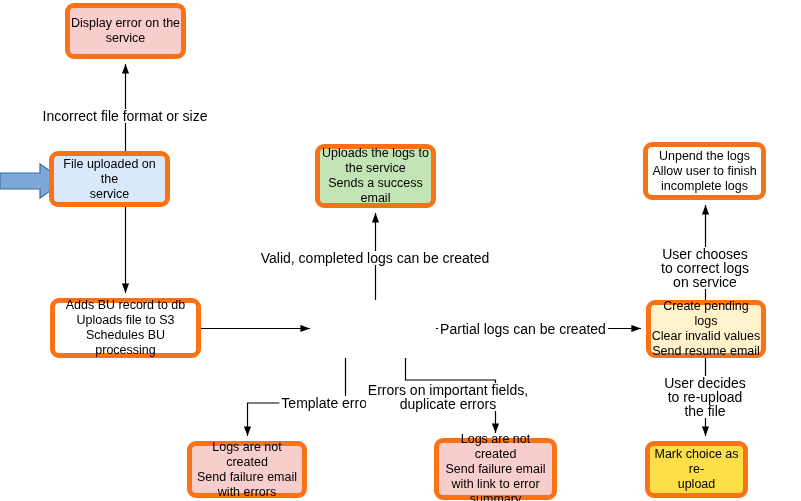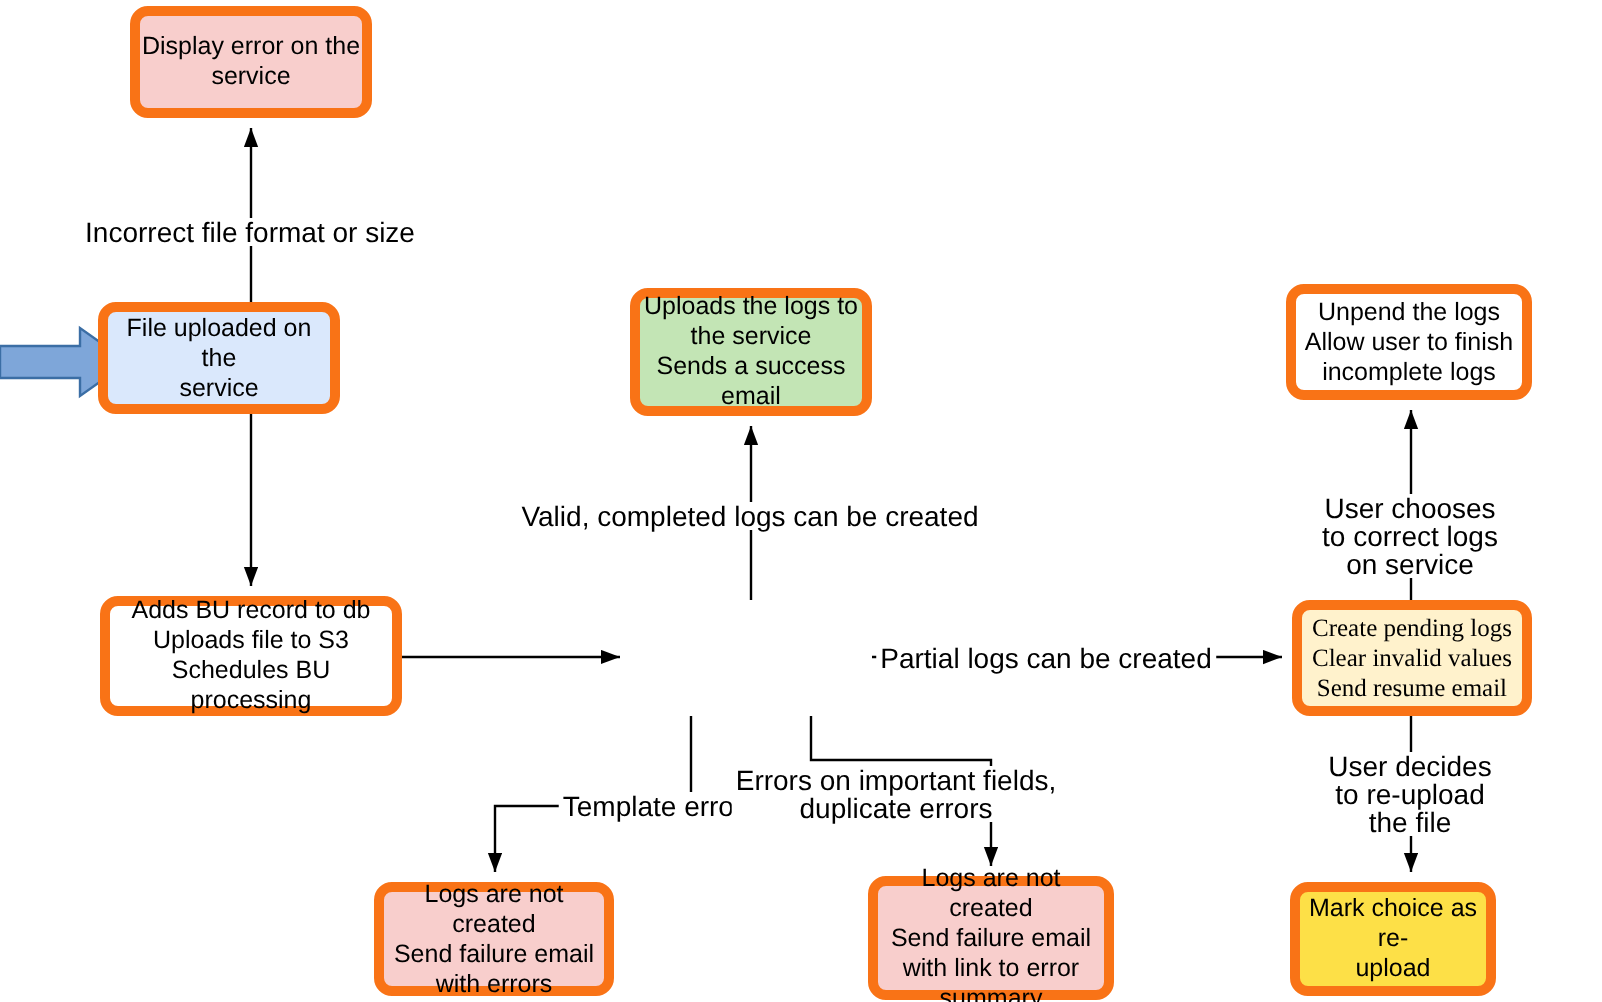--- a/index.html
+++ b/index.html
@@ -134,21 +134,21 @@
 email</span>
   </div>
 
 
   <div class="node" style="left:643px; top:142px; width:123px; height:58px; background:#ffffff;">
     <span>Unpend the logs
 Allow user to finish
 incomplete logs</span>
   </div>
 
-  <div class="node" style="left:646px; top:300px; width:120px; height:58px; background:#fff2cc;font-family:Liberation Serif, serif;">
+  <div class="node" style="left:646px; top:300px; width:120px; height:58px; background:#fff2cc;">
     <span>Create pending logs
 Clear invalid values
 Send resume email</span>
   </div>
 
   <div class="node" style="left:187px; top:441px; width:120px; height:57px; background:#f8cecc;">
     <span>Logs are not created
 Send failure email
 with errors</span>
   </div>

